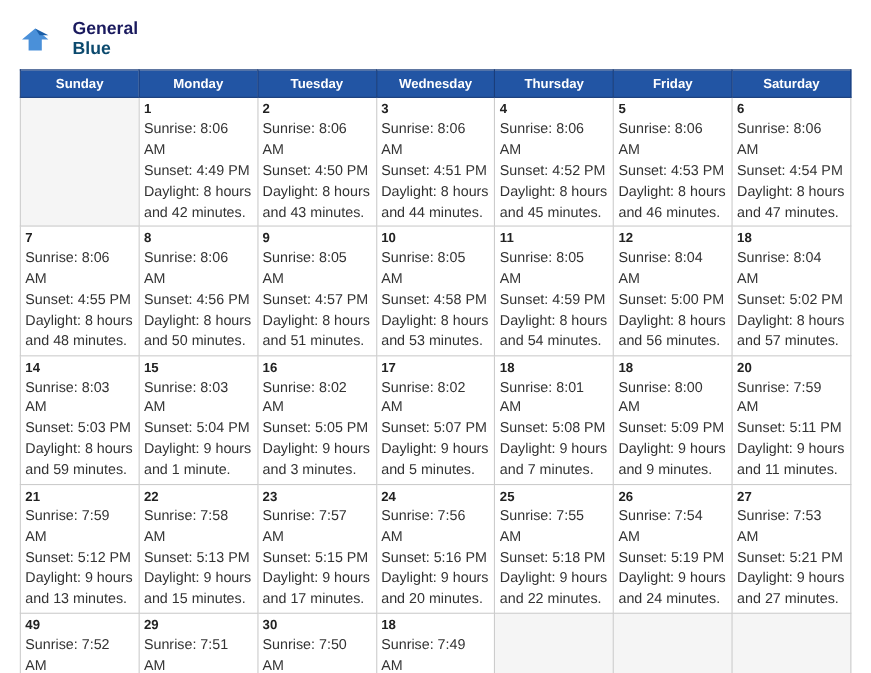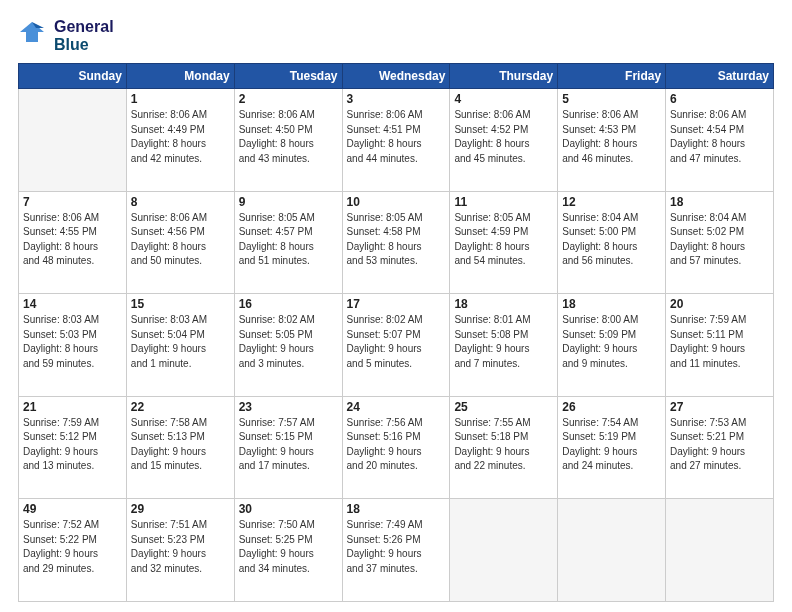--- a/index.html
+++ b/index.html
@@ -18,21 +18,22 @@
       flex-direction: column;
     }
     .header {
       display: flex;
       justify-content: space-between;
       align-items: flex-start;
       margin-bottom: 10px;
     }
     .logo {
       display: flex;
-      gap: 8px;
+      align-items: center;
+      gap: 20px;
     }
     .logo-bird {
       width: 28px;
       height: 28px;
     }
     .title-block {
       text-align: right;
     }
     .main-title {
       font-size: 32px;
@@ -50,21 +51,21 @@
       border-collapse: collapse;
       width: 100%;
       table-layout: fixed;
     }
     .calendar th {
       background-color: #2255a4;
       color: #fff;
       font-size: 12px;
       font-weight: bold;
       padding: 5px 4px;
-      text-align: right;
+      text-align: center;
       border: 1px solid #1a3d7a;
     }
     .calendar td {
       border: 1px solid #ccc;
       vertical-align: top;
       padding: 3px 4px;
       font-size: 10px;
       color: #222;
       height: 82px;
       background: #fff;
@@ -76,21 +77,21 @@
       background: #fff;
     }
     .day-num {
       font-size: 12px;
       font-weight: bold;
       color: #222;
       display: block;
       margin-bottom: 2px;
     }
     .day-info {
-      font-size: 10px;
+      font-size: 13px;
       color: #333;
       line-height: 1.45;
     }
   </style>
 </head>
 <body>
 
 <div class="page">
   <div class="header">
     <div class="logo">

